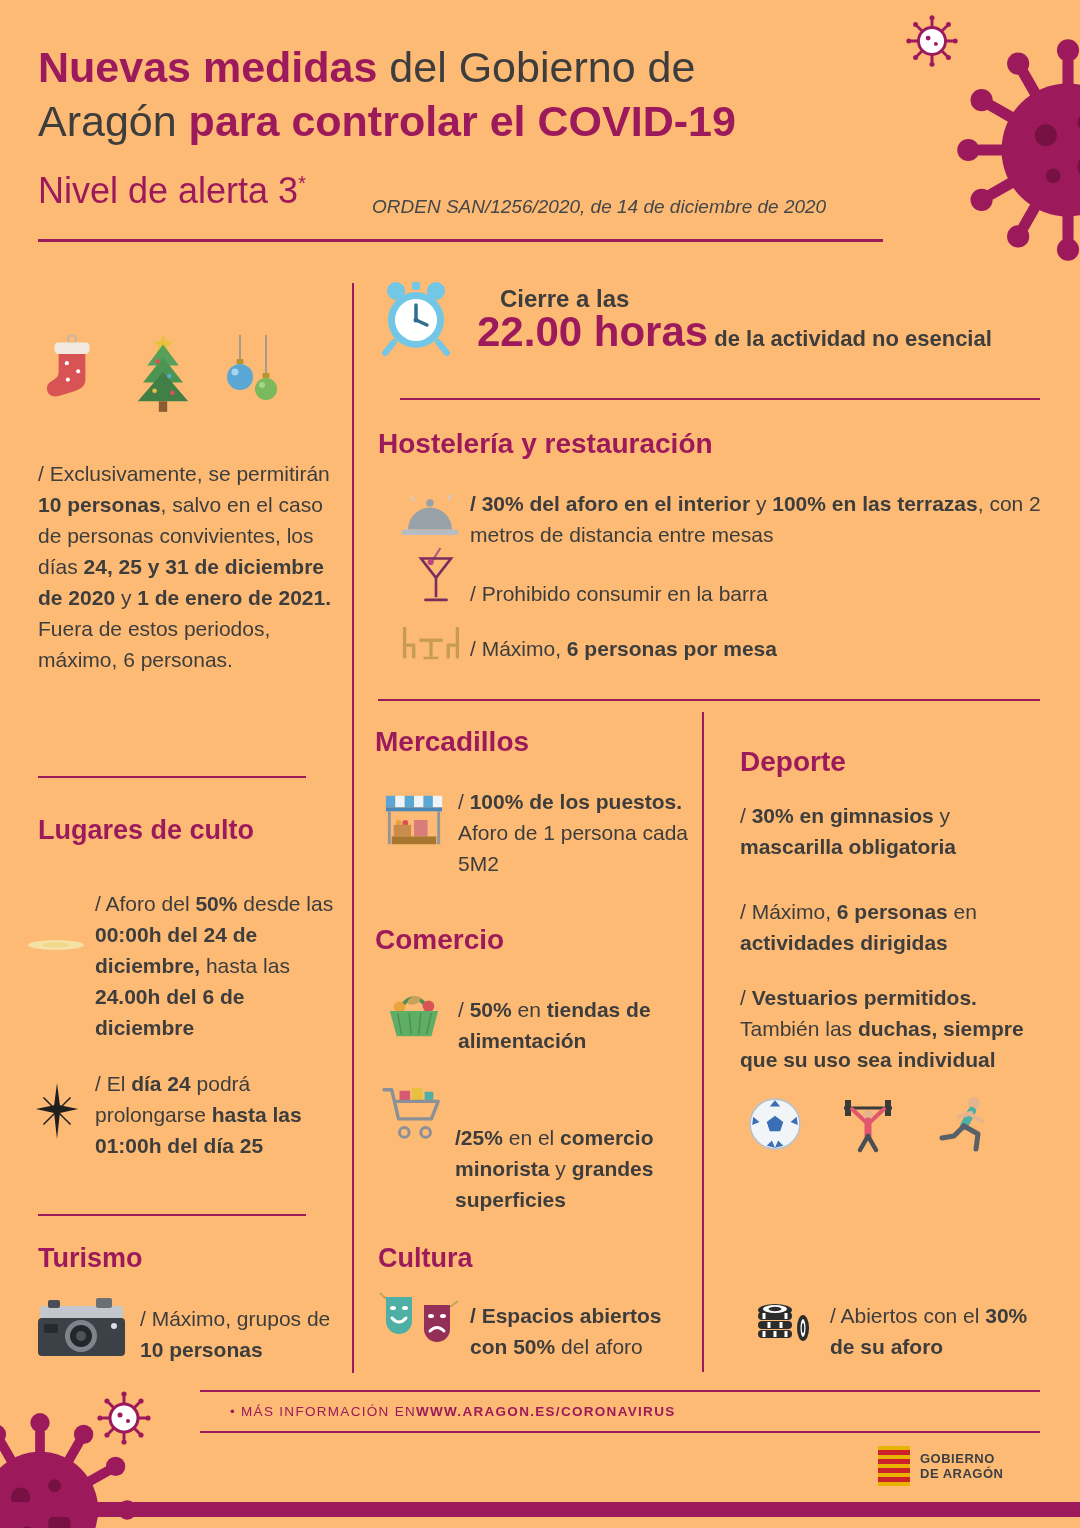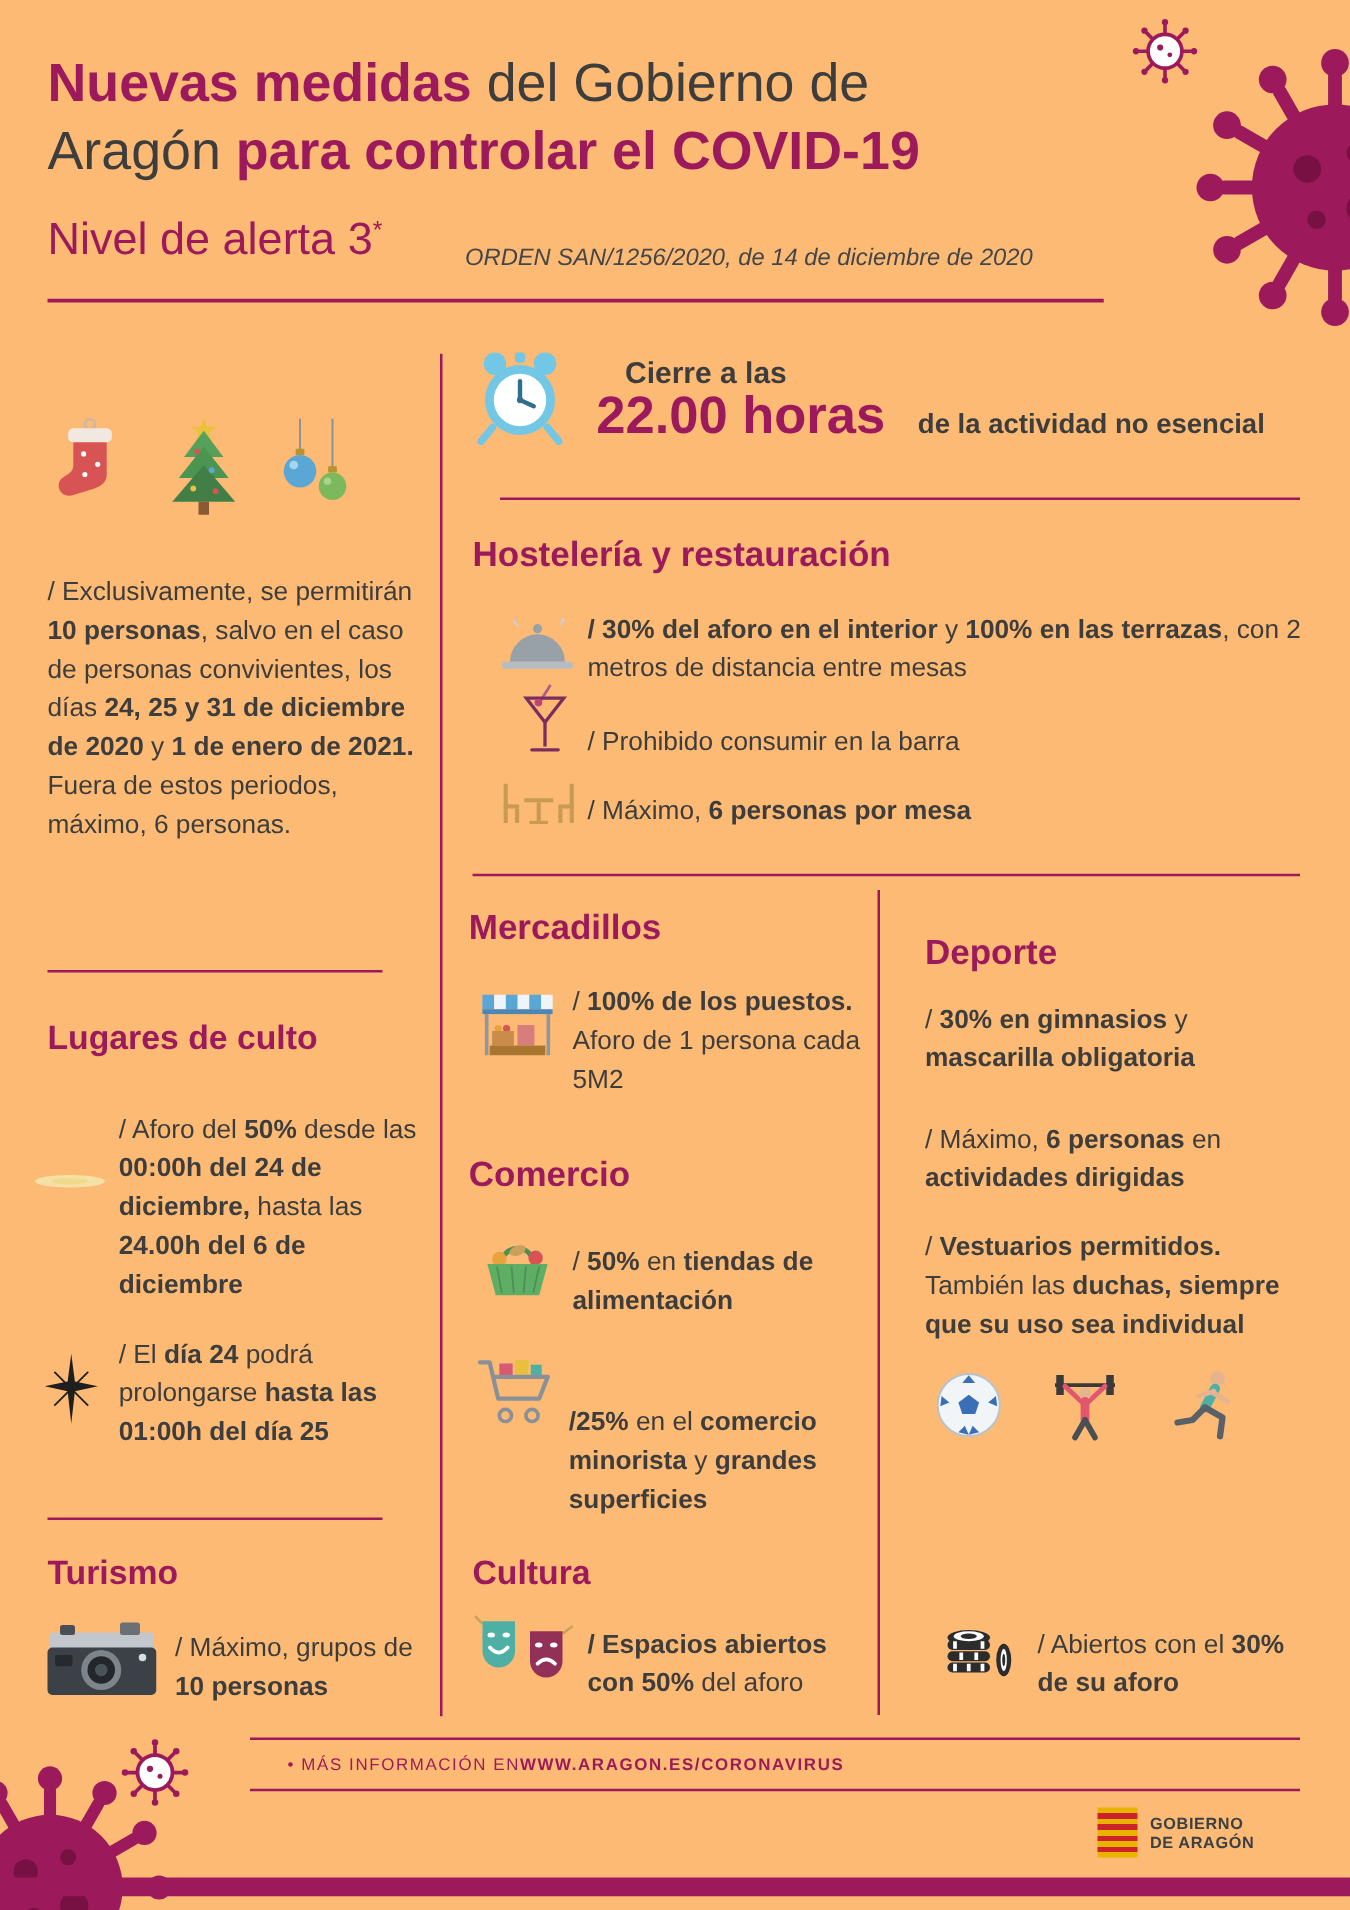--- a/index.html
+++ b/index.html
@@ -39,21 +39,21 @@
 
   
   .vline-main { left:352px; top:283px; width:2px; height:1090px; }
   .vline-cols { left:702px; top:712px; width:2px; height:660px; }
 
   
   .clock-ic { left:376px; top:278px; }
   .banner-intro { left:480px; top:285px; font-size:24px; font-weight:700;margin-left:20px; }
   .banner-main { left:477px; top:308px; white-space:nowrap; }
   .banner-time { font-size:42px; font-weight:700; color:var(--accent,#9c1a5b); }
-  .banner-detail { font-size:22px; font-weight:700;margin-left:20px; }
+  .banner-detail { font-size:22px; font-weight:700; }
   .rule-banner { left:400px; top:398px; width:640px; height:2px; }
 
   
   .t-hosteleria { left:378px; top:428px; font-size:28px; }
   .cloche-ic { left:398px; top:492px; }
   .host-aforo { left:470px; top:488px; width:580px; }
   .cocktail-ic { left:414px; top:546px; }
   .host-barra { left:470px; top:578px; width:560px; }
   .table-ic { left:398px; top:620px; }
   .host-mesa { left:470px; top:633px; width:560px; }

